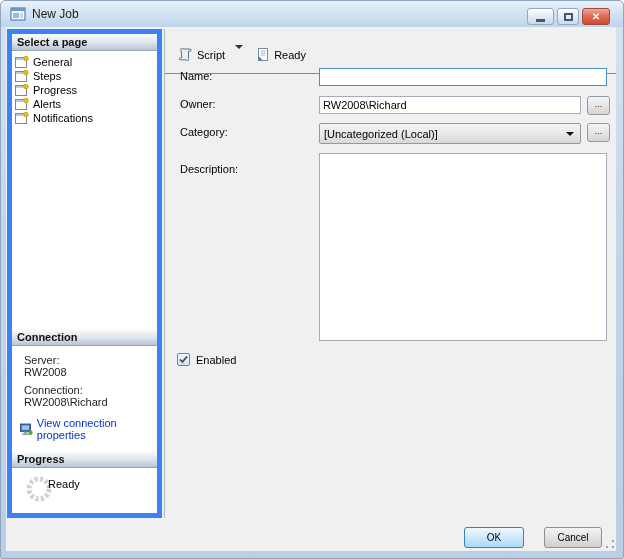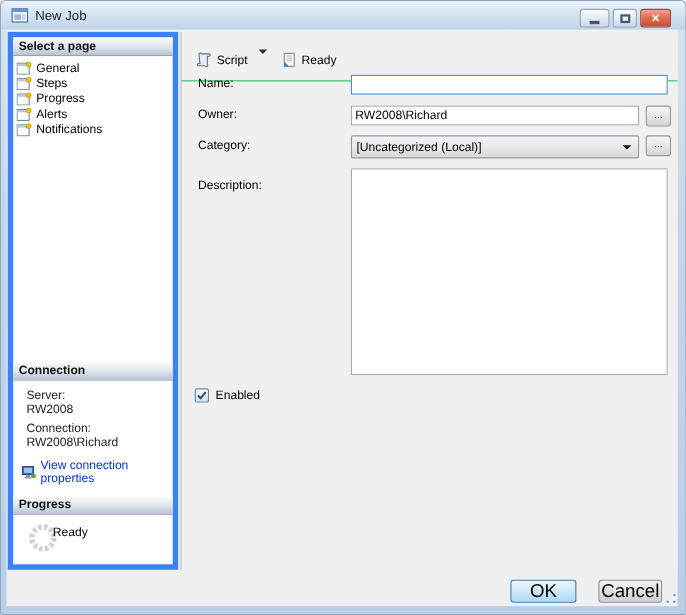--- a/index.html
+++ b/index.html
@@ -65,21 +65,21 @@
   .combo-arrow{position:absolute;right:6px;top:8px;width:0;height:0;
     border-left:4px solid transparent;border-right:4px solid transparent;border-top:4px solid #111;}
   .desc-area{position:absolute;left:154px;top:124px;width:288px;height:188px;background:#fff;
     border:1px solid #a3aeb9;resize:none;font-family:"Liberation Sans",sans-serif;font-size:11px;}
   .chk-row{position:absolute;left:12px;top:324px;display:flex;align-items:center;cursor:default;}
   .chk{width:13px;height:13px;border:1px solid #5e8cb3;border-radius:2px;
     background:linear-gradient(180deg,#f6fafd 0%,#d2e2ef 100%);
     display:flex;align-items:center;justify-content:center;margin-right:6px;}
   
   .footer-btn{position:absolute;height:21px;border-radius:3px;text-align:center;
-    font-size:17px;line-height:19px;cursor:pointer;}
+    font-size:10px;line-height:19px;cursor:pointer;}
   .ok-btn{left:463px;top:526px;width:60px;border:1px solid #3c7fb1;
     background:linear-gradient(180deg,#f0f8fd 0%,#d2eafa 45%,#a9d9f2 100%);}
   .cancel-btn{left:543px;top:526px;width:58px;border:1px solid #8e8f8f;
     background:linear-gradient(180deg,#f4f4f4 0%,#e4e4e4 45%,#cfcfcf 100%);}
   .grip{position:absolute;right:8px;bottom:9px;width:10px;height:10px;
     background:
       radial-gradient(circle at 8px 2px,#9aa5b0 1px,transparent 1.4px),
       radial-gradient(circle at 8px 8px,#9aa5b0 1px,transparent 1.4px),
       radial-gradient(circle at 2px 8px,#9aa5b0 1px,transparent 1.4px);}
 </style>

